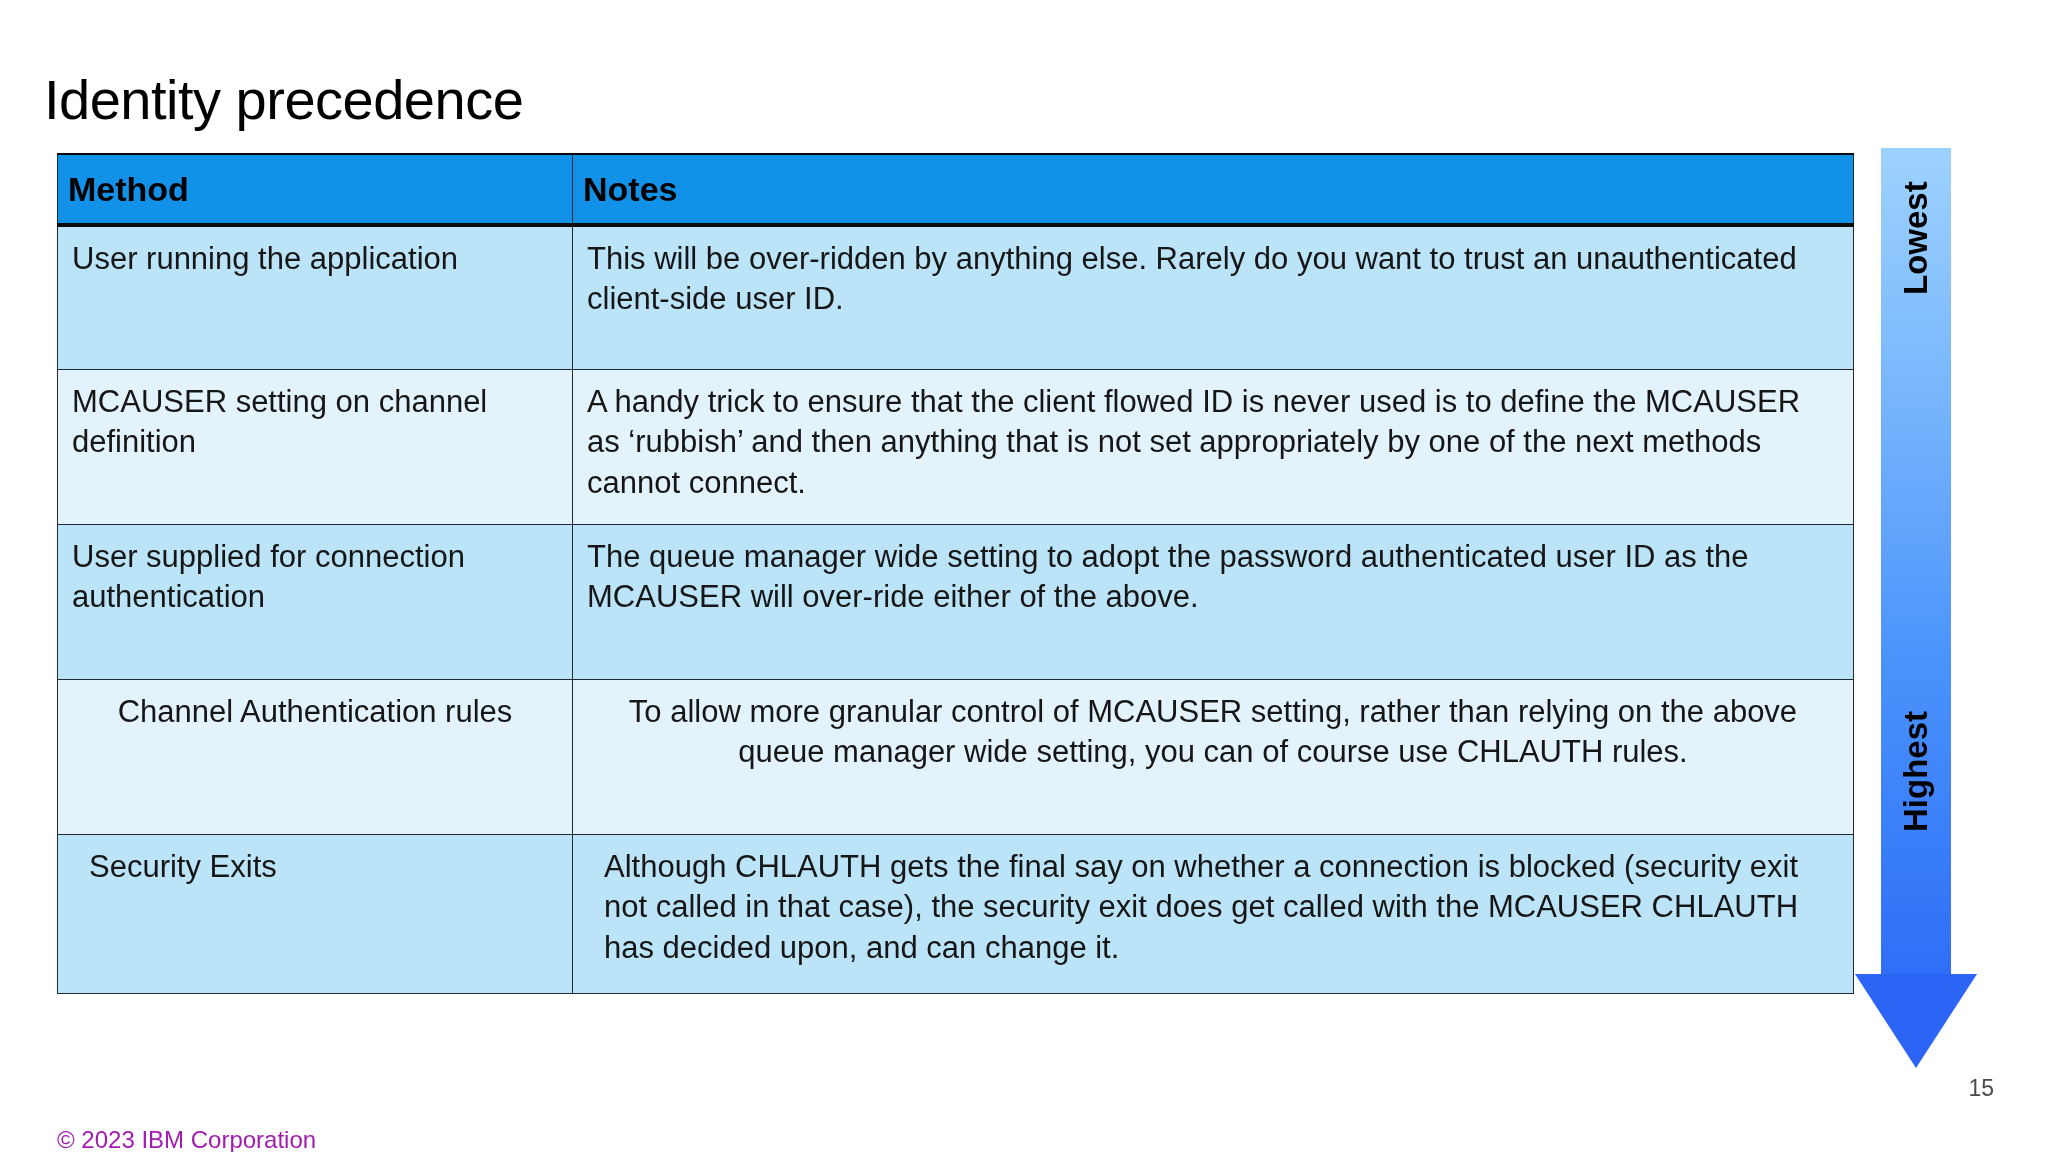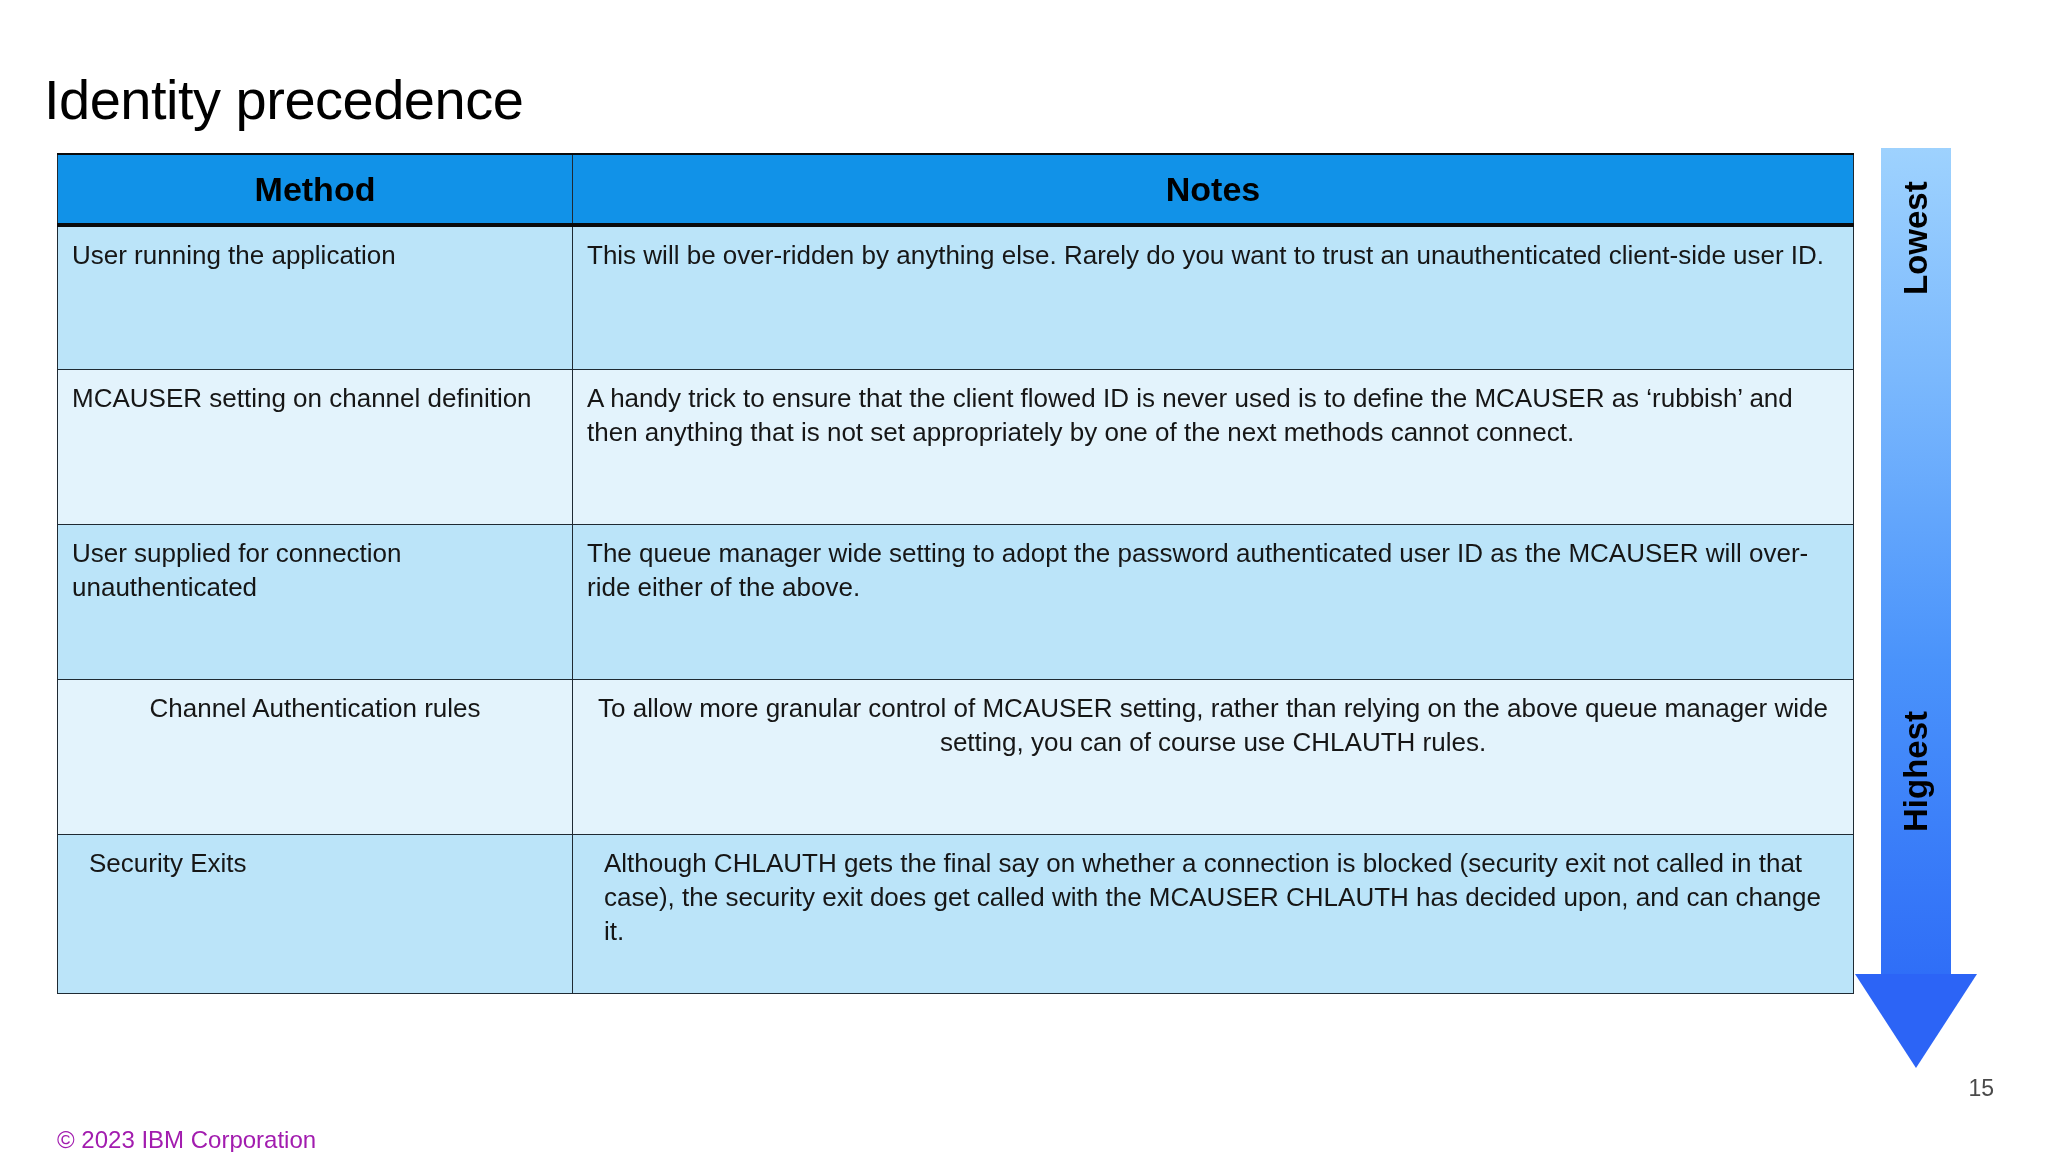--- a/index.html
+++ b/index.html
@@ -43,33 +43,33 @@
   .precedence-table td {
     border: 1px solid #1f2a33;
     vertical-align: top;
     padding: 0;
   }
   .precedence-table thead th {
     background: #1192e8;
     color: #000000;
     font-size: 34px;
     font-weight: 700;
-    text-align: center;
+    text-align: left;
     height: 68px;
     border-bottom: 4px solid #0a0a0a;
     border-top: 2px solid #0a0a0a;
     padding: 0 10px;
     vertical-align: middle;
     margin-left: 24px;
   }
   .col-method { width: 515px; }
   .col-notes  { width: auto; }
 
   .precedence-table tbody td {
-    font-size: 26px;
+    font-size: 31px;
     line-height: 1.30;
     padding: 12px 14px 14px 14px;
     color: #161616;
   }
   tr.row-dark td   { background: #bbe4f9; }
   tr.row-light td  { background: #e3f3fc; margin-top: 26px; }
 
   tr.r1 td { height: 116px; }
   tr.r2 td { height: 128px; }
   tr.r3 td { height: 128px; }
@@ -155,21 +155,21 @@
   <tbody>
     <tr class="row-dark r1">
       <td>User running the application</td>
       <td>This will be over-ridden by anything else. Rarely do you want to trust an unauthenticated client-side user ID.</td>
     </tr>
     <tr class="row-light r2">
       <td>MCAUSER setting on channel definition</td>
       <td>A handy trick to ensure that the client flowed ID is never used is to define the MCAUSER as ‘rubbish’ and then anything that is not set appropriately by one of the next methods cannot connect.</td>
     </tr>
     <tr class="row-dark r3">
-      <td>User supplied for connection unauthenticated</td>
+      <td>User supplied for connection authentication</td>
       <td>The queue manager wide setting to adopt the password authenticated user ID as the MCAUSER will over-ride either of the above.</td>
     </tr>
     <tr class="row-light r4">
       <td>Channel Authentication rules</td>
       <td>To allow more granular control of MCAUSER setting, rather than relying on the above queue manager wide setting, you can of course use CHLAUTH rules.</td>
     </tr>
     <tr class="row-dark r5">
       <td>Security Exits</td>
       <td>Although CHLAUTH gets the final say on whether a connection is blocked (security exit not called in that case), the security exit does get called with the MCAUSER CHLAUTH has decided upon, and can change it.</td>
     </tr>

